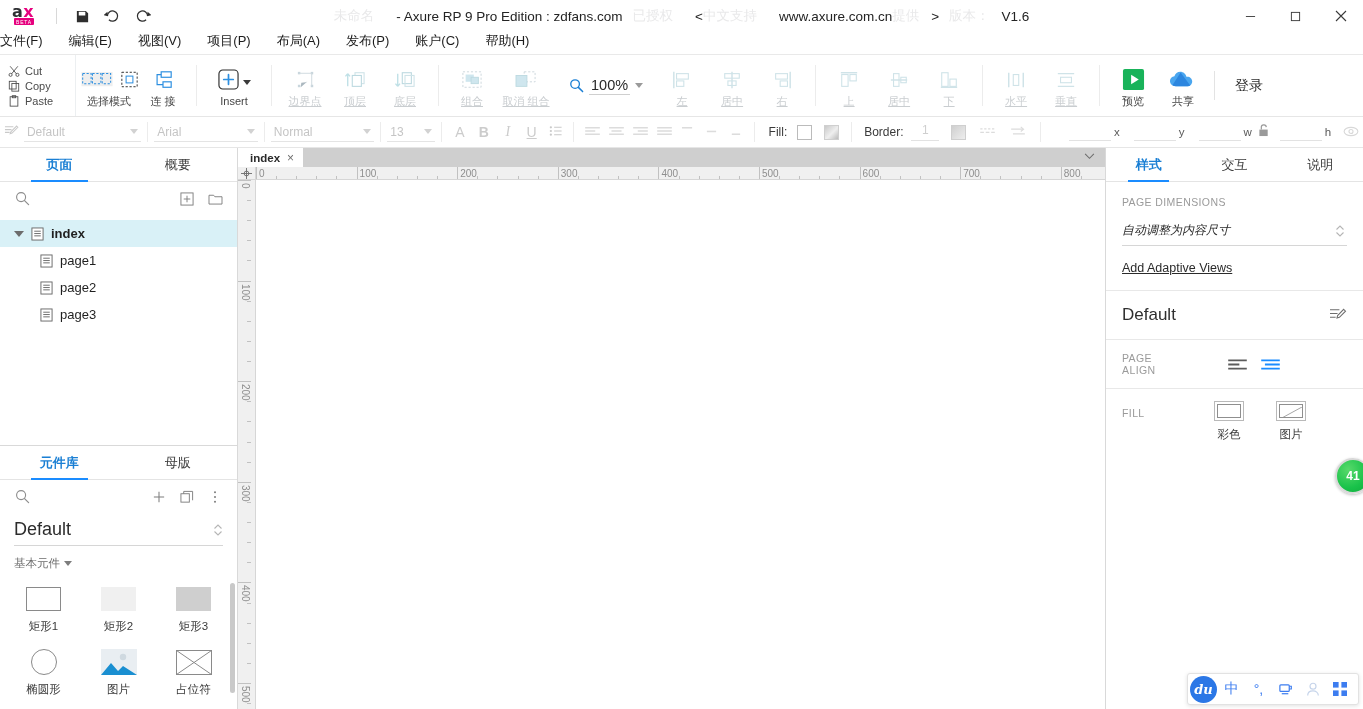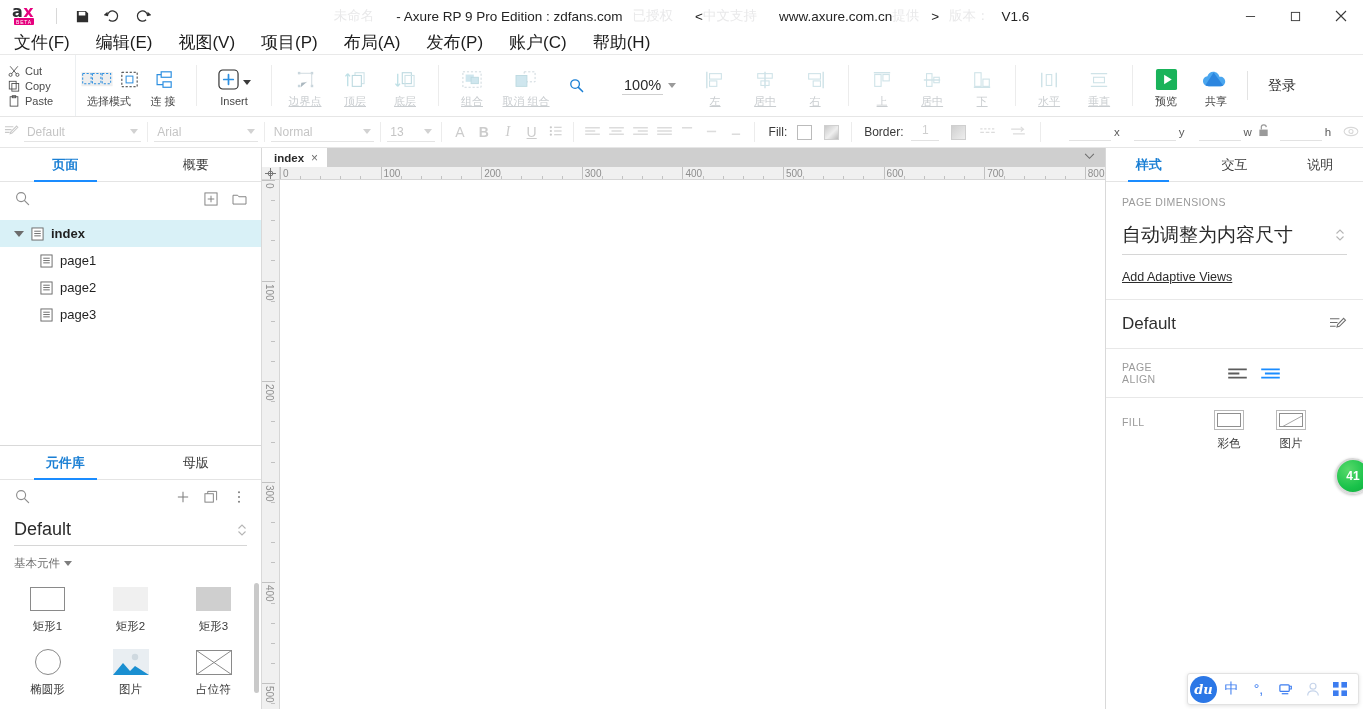--- a/index.html
+++ b/index.html
@@ -43,22 +43,22 @@
   .title-main { color: #242424; font-size: 13.5px; margin-left: 12px; }
   .title-gap { display: inline-block; width: 10px; }
   .win-btns { position: absolute; right: 0; top: 0; height: 32px; display: flex; }
   .win-btn {
     width: 45px; height: 32px; display: flex; align-items: center; justify-content: center;
     color: #3a3a3a;
   }
 
   
   .menubar {
-    height: 22px; display: flex; align-items: flex-end; padding-left: 14px;
-    font-size: 17px; color: #1c1c1c; flex: 0 0 22px; background: #fff;
+    height: 22px; display: flex; align-items: flex-start; 
+    font-size: 13px; color: #1c1c1c; flex: 0 0 22px; background: #fff;
   }
   .menu-item { padding: 0 13px 0 0; margin-right: 13px; cursor: default; white-space: nowrap; }
 
   
   .toolbar {
     height: 63px; display: flex; align-items: stretch; background: #fff;
     border-top: 1px solid #e9e9e9; border-bottom: 1px solid #e6e6e6; flex: 0 0 63px;
     position: relative;
   }
   .clipcol {
@@ -76,21 +76,21 @@
   }
   .tbtn .ic { height: 24px; display: flex; align-items: center; justify-content: center; }
   .tbtn.dim { color: #c9cdd0; text-decoration: underline; }
   .tbtn.wide { width: 58px; }
   .tbtn .lbl { line-height: 13px; white-space: nowrap; }
   .sel-mode-wrap { display: flex; align-items: center; gap: 8px; }
   .insert-wrap { display: flex; align-items: center; gap: 4px; }
   .caret-sm { width: 0; height: 0; border-left: 4px solid transparent; border-right: 4px solid transparent; border-top: 5px solid #3a3a3a; margin-top: 6px;}
   .zoomgrp { display: flex; align-items: center; gap: 5px; padding: 0 10px; }
   .zoomval {
-    font-size: 14.5px; color: #2a2a2a; border-bottom: 1px solid #cfcfcf; padding: 0 2px 1px 2px; margin-left: 33px;
+    font-size: 14.5px; color: #2a2a2a; border-bottom: 1px solid #cfcfcf; padding: 0 2px 1px 2px;
   }
   .caret-dim { width: 0; height: 0; border-left: 4px solid transparent; border-right: 4px solid transparent; border-top: 5px solid #9a9a9a; }
   .loginbtn { display: flex; align-items: center; font-size: 14px; color: #2c2c2c; padding: 0 22px 0 18px; }
   .vline { width: 1px; background: #e3e3e3; margin: 16px 2px; }
 
   
   .formatbar {
     height: 31px; display: flex; align-items: center; background: #fff;
     border-bottom: 1px solid #e6e6e6; flex: 0 0 31px; font-size: 12px; color: #c8c8c8;
   }
@@ -107,21 +107,21 @@
     background: linear-gradient(135deg,#c9c9c9 0%,#efefef 55%,#bcbcbc 100%); }
   .fb-num { width: 28px; border-bottom: 1px solid #e2e2e2; height: 18px; color:#cfcfcf; font-size:12px; text-align:center;}
   .fb-xy { display: flex; align-items: center; gap: 3px; }
   .fb-xy .fld { width: 42px; border-bottom: 1px solid #e2e2e2; height: 17px; }
   .fb-xy .lt { color: #5a5a5a; font-size: 11.5px; }
 
   
   .bodyrow { flex: 1 1 auto; display: flex; min-height: 0; }
 
   
-  .leftpanel { width: 262px; display: flex; flex-direction: column; border-right: 1px solid #d9d9d9; background: #fff; }
+  .leftpanel { width: 238px; display: flex; flex-direction: column; border-right: 1px solid #d9d9d9; background: #fff; }
   .panel-tabs { height: 34px; display: flex; border-bottom: 1px solid #e4e4e4; }
   .ptab {
     flex: 1; display: flex; align-items: center; justify-content: center;
     font-size: 13px; color: #3c3c3c; position: relative; cursor: default;
   }
   .ptab.active { color: #1a7fd4; font-weight: 700; }
   .ptab.active::after {
     content: ""; position: absolute; left: 26%; right: 26%; bottom: -1px; height: 2.5px; background: #1a8cff;
   }
   .searchrow { height: 33px; display: flex; align-items: center; padding: 0 12px; gap: 8px; }
@@ -179,21 +179,21 @@
   .sheet { flex: 1; background: #fff; }
 
   
   .rightpanel { width: 258px; border-left: 1px solid #d9d9d9; background: #fff; display: flex; flex-direction: column; }
   .rp-sec { padding: 14px 16px 14px 16px; border-bottom: 1px solid #e8e8e8; }
   .rp-cap { font-size: 10.5px; color: #9a9a9a; letter-spacing: .4px; }
   .rp-select {
     display: flex; align-items: center; justify-content: space-between;
     border-bottom: 1px solid #d6d6d6; padding: 6px 2px 6px 0; margin-top: 8px;
   }
-  .rp-select .v { font-size: 19px; color: #2a2a2a; }
+  .rp-select .v { font-size: 12px; color: #2a2a2a; font-style: italic; }
   .rp-link { display: inline-block; margin-top: 15px; font-size: 12.5px; color: #2b2b2b; text-decoration: underline; }
   .rp-defrow { display: flex; align-items: center; justify-content: space-between; padding: 14px 16px; border-bottom: 1px solid #e8e8e8; }
   .rp-defrow .v { font-size: 17px; color: #2f2f2f; }
   .rp-inline { display: flex; align-items: center; padding: 12px 16px; border-bottom: 1px solid #e8e8e8; gap: 40px; }
   .rp-inline .rp-cap { width: 66px; }
   .alignbtns { display: flex; gap: 14px; align-items: center; }
   .fillrow { display: flex; padding: 12px 16px 14px 16px; gap: 26px; }
   .fillopts { display: flex; gap: 32px; }
   .fillopt { display: flex; flex-direction: column; align-items: center; gap: 6px; }
   .fillopt .nm { font-size: 11.5px; color: #3a3a3a; }

